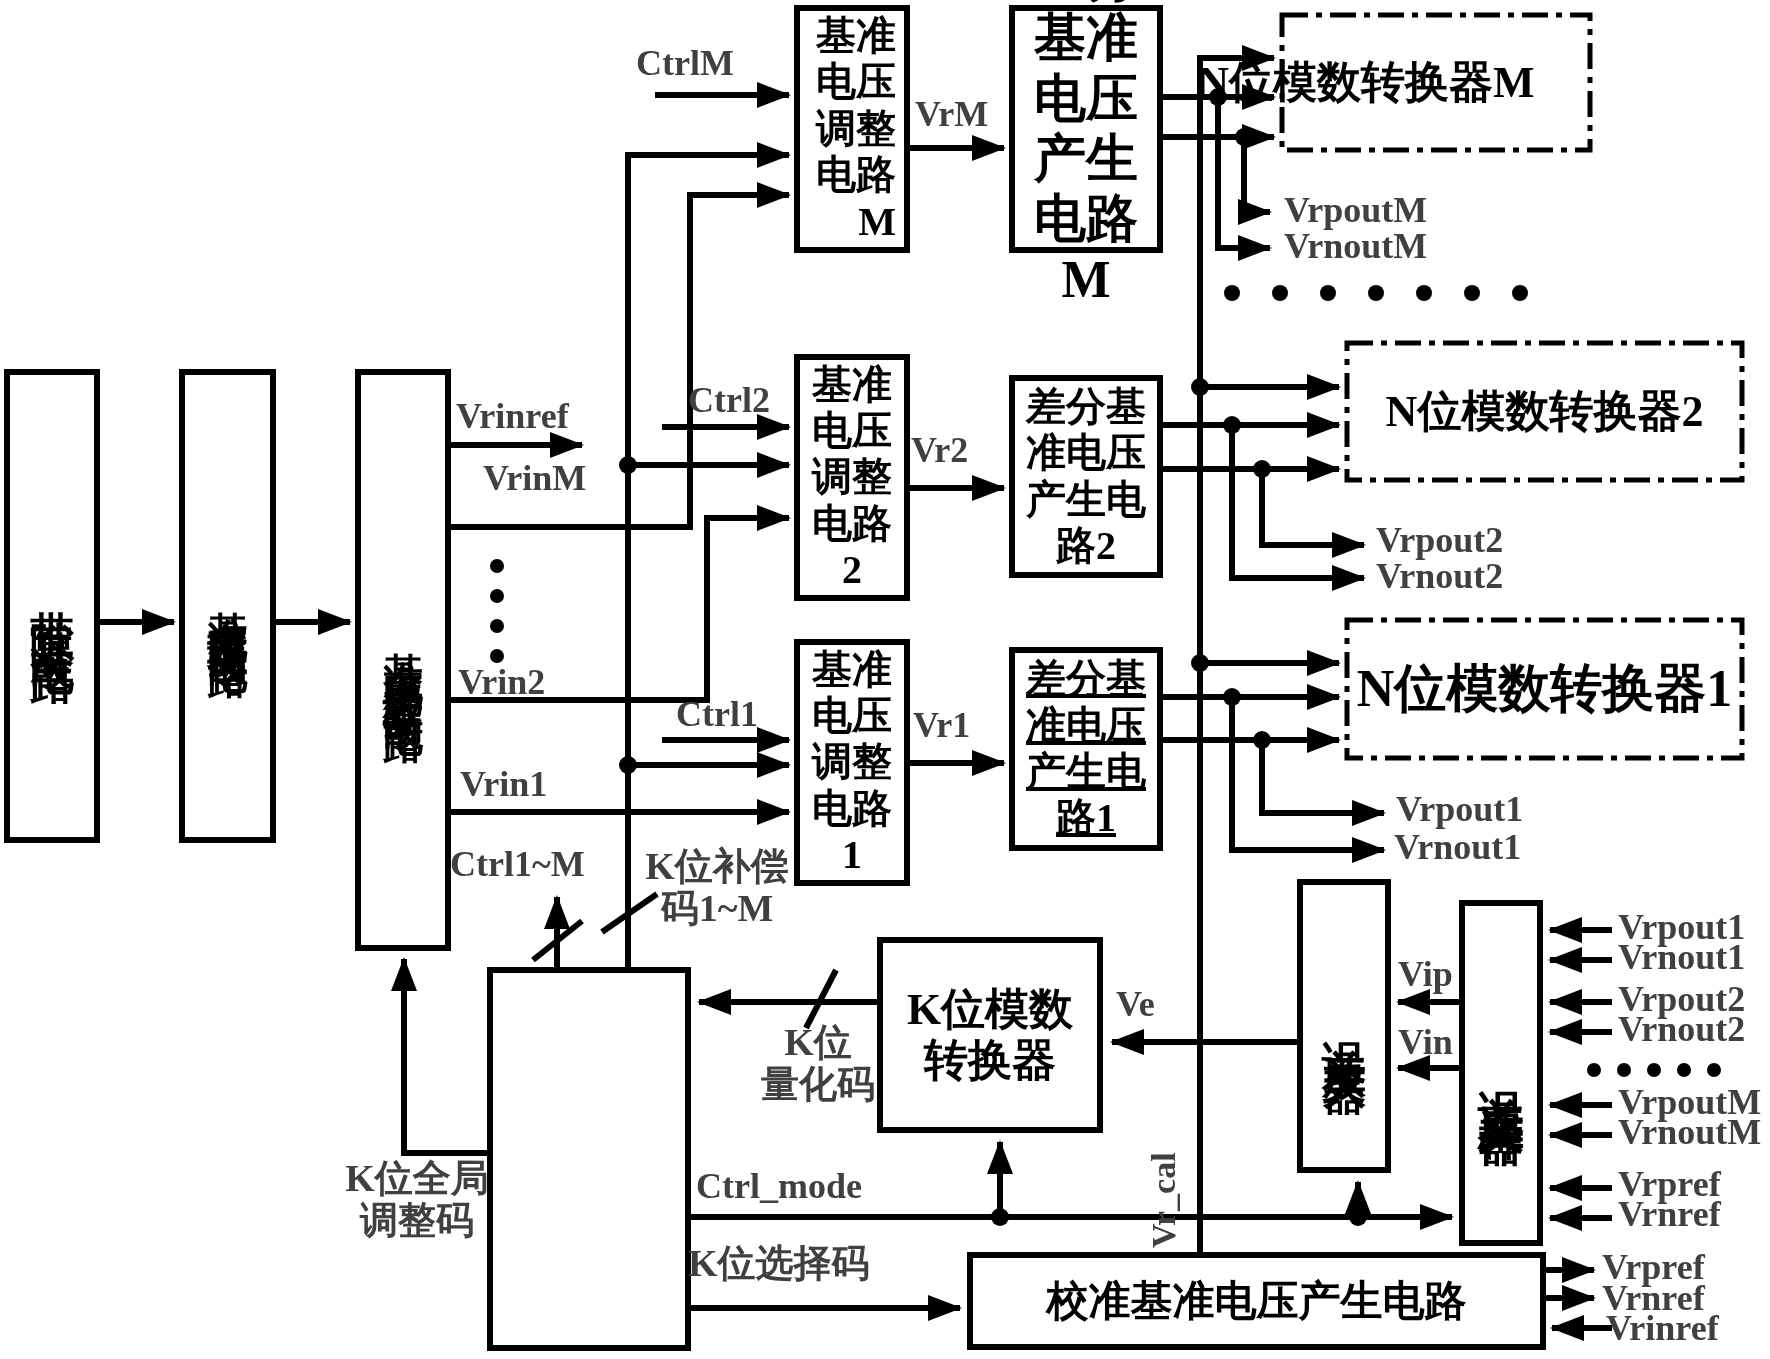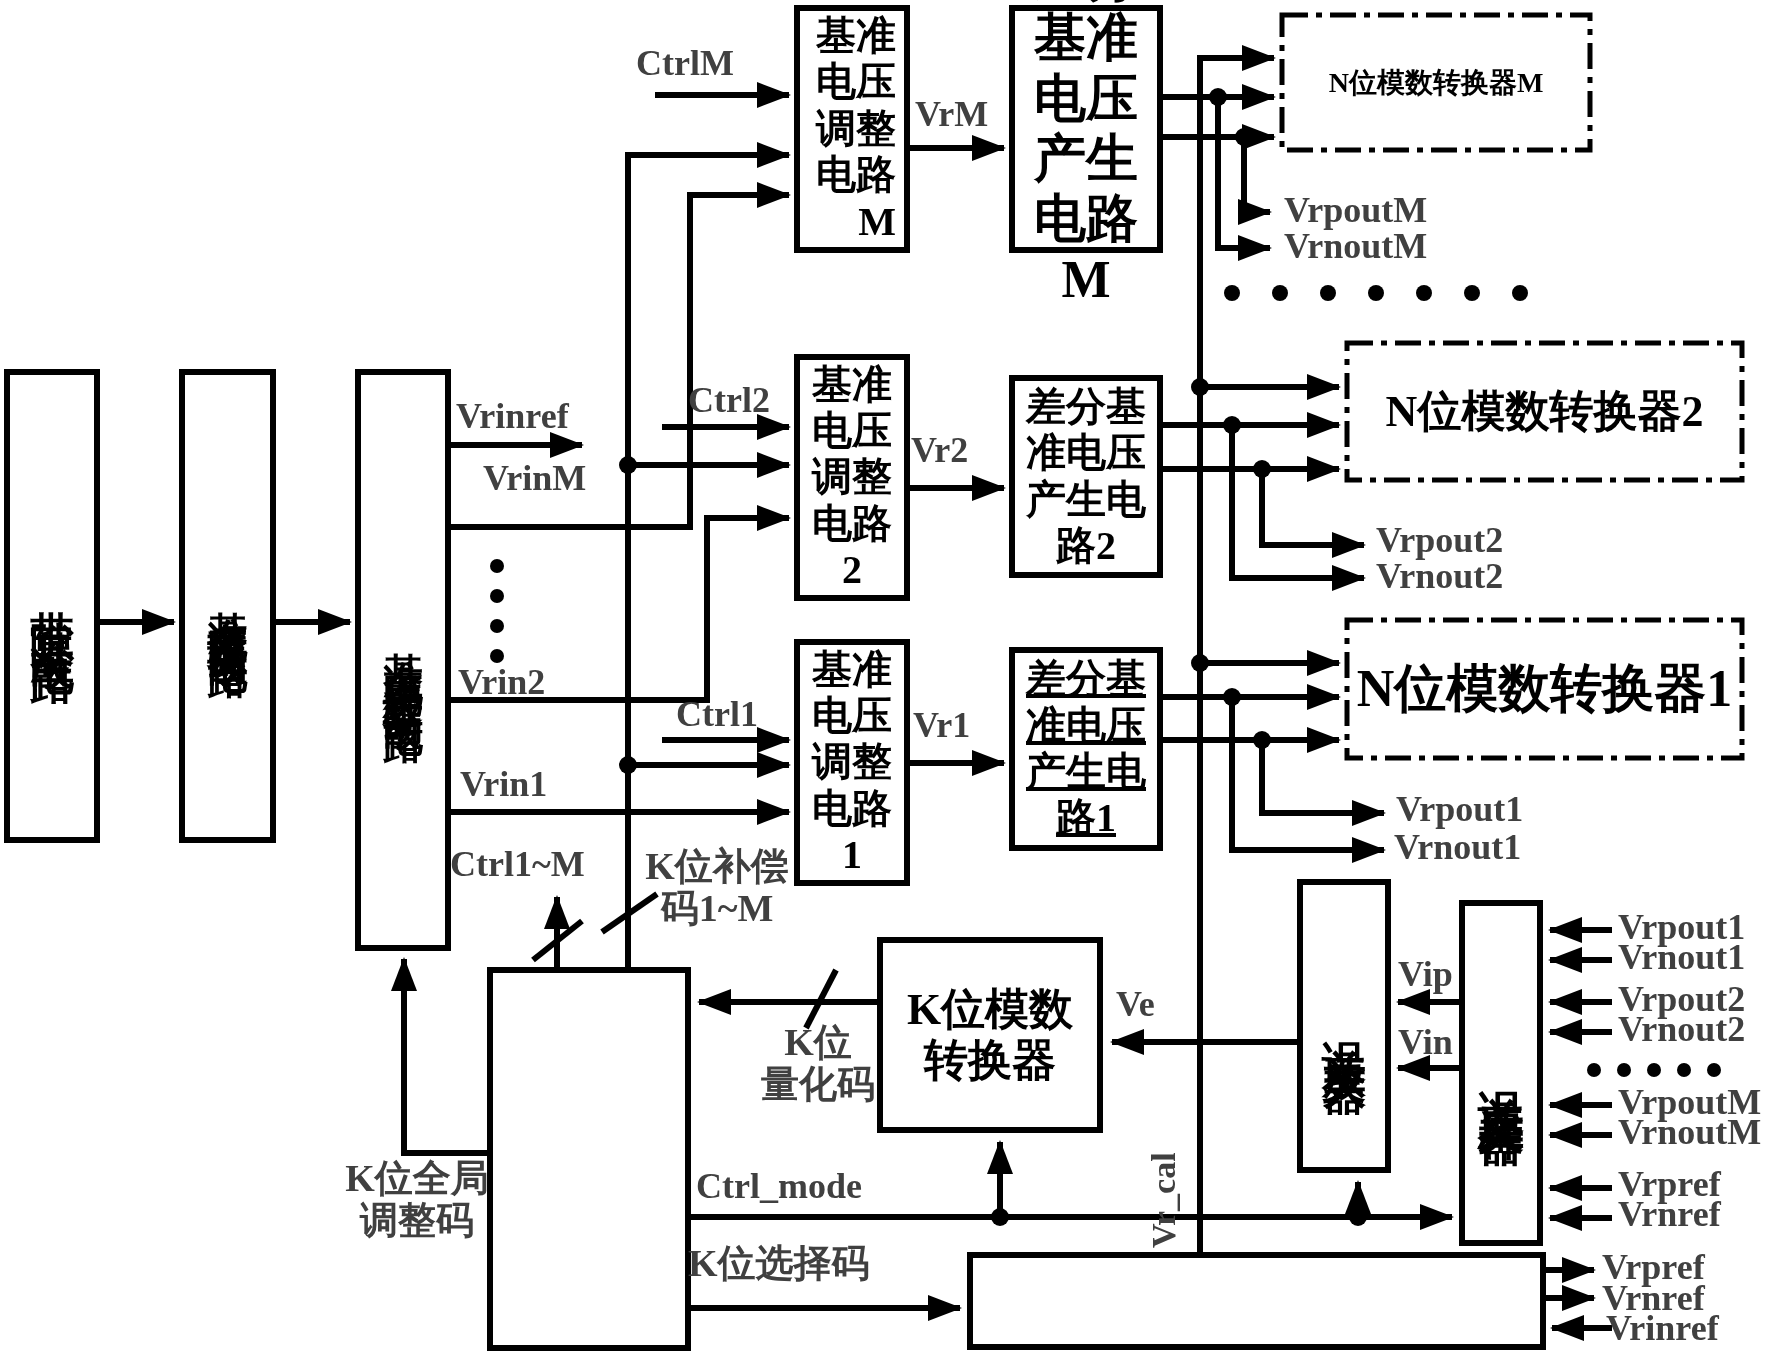--- a/index.html
+++ b/index.html
@@ -164,29 +164,30 @@
 <div class="bx" style="left:1012px;top:8px;width:148px;height:242px;font-size:52px;">
   <div class="wrap" style="width:126px;">差分基准电压产生电路M</div>
     </div>
 <div class="bx" style="left:1012px;top:378px;width:148px;height:197px;font-size:40px;">
   <div class="wrap" style="width:126px;">差分基准电压产生电路2</div>
     </div>
 <div class="bx" style="left:1012px;top:650px;width:148px;height:198px;font-size:40px;">
   <div class="wrap" style="width:126px;text-decoration:underline;">差分基准电压产生电路1</div>
     </div>
 
-<div class="bx" style="left:1282px;top:15px;width:308px;height:135px;font-size:28px;white-space:nowrap;">N位模数转换器M</div>
+<div class="bx" style="left:1212px;top:15px;width:308px;height:135px;font-size:44px;white-space:nowrap;">N位模数转换器M</div>
 <div class="bx" style="left:1347px;top:343px;width:395px;height:137px;font-size:44px;white-space:nowrap;">N位模数转换器2</div>
 <div class="bx" style="left:1347px;top:620px;width:395px;height:138px;font-size:52px;white-space:nowrap;">N位模数转换器1</div>
 
 <div class="bx" style="left:880px;top:940px;width:220px;height:190px;font-size:44px;">
   <div class="wrap" style="width:180px;">K位模数转换器</div>
     </div>
 <div class="bx vtext" style="left:1300px;top:882px;width:88px;height:288px;font-size:44px;letter-spacing:8px;">误差放大器</div>
 <div class="bx vtext" style="left:1462px;top:903px;width:78px;height:340px;font-size:46px;letter-spacing:8px;">误差采样器</div>
+<div class="bx" style="left:970px;top:1255px;width:573px;height:92px;font-size:42px;white-space:nowrap;">校准基准电压产生电路</div>
 
 <div class="sig" style="left:456px;top:398px;">Vrinref</div>
 <div class="sig" style="left:452px;top:460px;margin-left:31px;">VrinM</div>
 <div class="sig" style="left:458px;top:664px;">Vrin2</div>
 <div class="sig" style="left:460px;top:766px;">Vrin1</div>
 <div class="sig" style="left:636px;top:45px;">CtrlM</div>
 <div class="sig" style="left:688px;top:382px;">Ctrl2</div>
 <div class="sig" style="left:676px;top:696px;">Ctrl1</div>
 <div class="sig" style="left:915px;top:96px;">VrM</div>
 <div class="sig" style="left:911px;top:432px;">Vr2</div>

